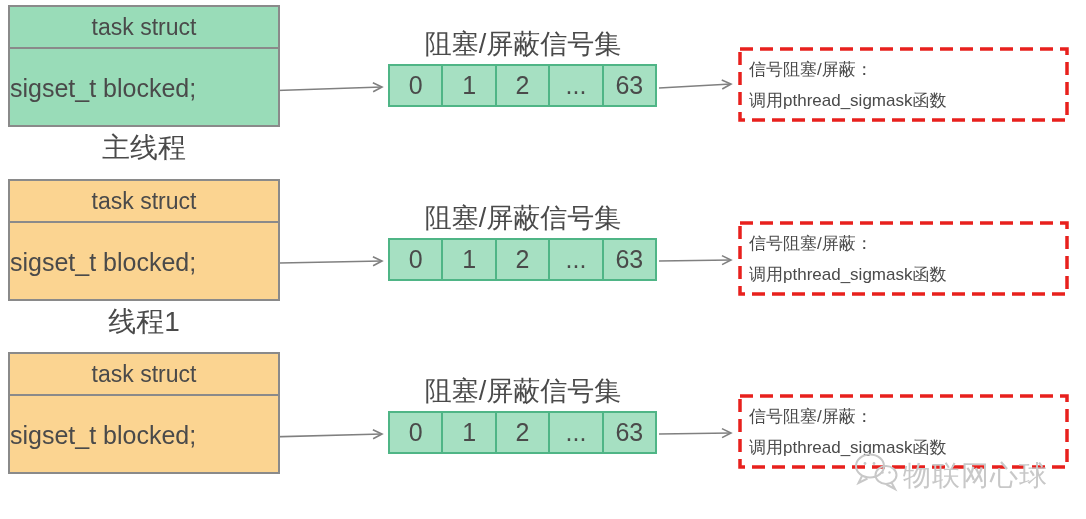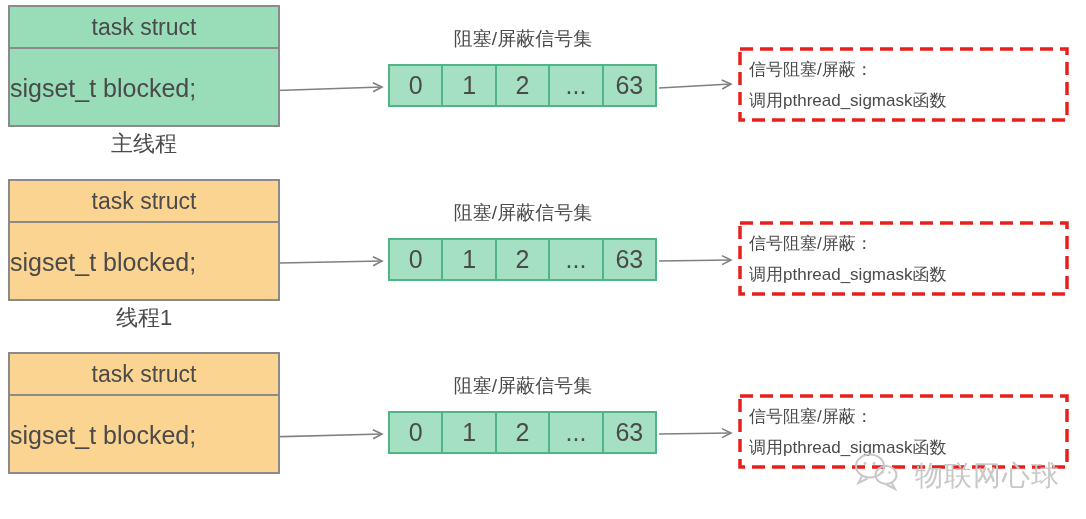--- a/index.html
+++ b/index.html
@@ -32,26 +32,26 @@
     border-bottom: 2px solid var(--box_border, #8a8a8a);
     text-align: center; font-size: 23px;
   }
   .box-body {
     height: 78px; display: flex; align-items: center;
     font-size: 25px;
   }
 
   .thread-label {
     position: absolute; left: 8px; top: 129px; width: 272px;
-    text-align: center; font-size: 22px;
+    text-align: center; font-size: 28px;
   }
 
   .set-label {
     position: absolute; left: 358px; top: 26px; width: 330px;
-    text-align: center; font-size: 19px;
+    text-align: center; font-size: 27px;
   }
 
   .cells {
     position: absolute; left: 388px; top: 64px;
     width: 269px; height: 43px;
     box-sizing: border-box;
     border: 2px solid var(--cell_border, #4fb586);
     background: var(--cell_fill, #a6e0c2);
     display: flex;
   }
@@ -67,21 +67,21 @@
     width: 331px; height: 75px;
   }
   .note-border { position: absolute; left: 0; top: 0; }
   .note-text {
     position: relative; padding: 7px 0 0 11px;
     font-size: 17px; line-height: 31px; white-space: nowrap;
   }
 
   .watermark {
     position: absolute; left: 853px; top: 451px;
-    display: flex; align-items: center; gap: 16px;
+    display: flex; align-items: center; gap: 4px;
     color: var(--watermark, #c8c8c8);
     font-size: 28px; letter-spacing: 1px;
     z-index: 5;
   }
 </style>
 </head>
 <body>
 
 <div class="canvas">
 

